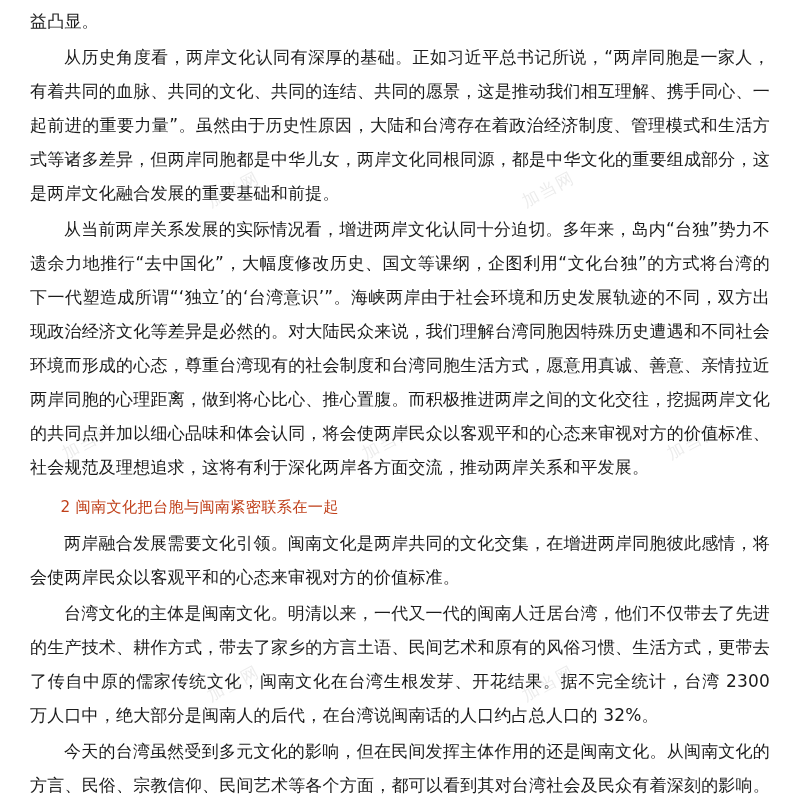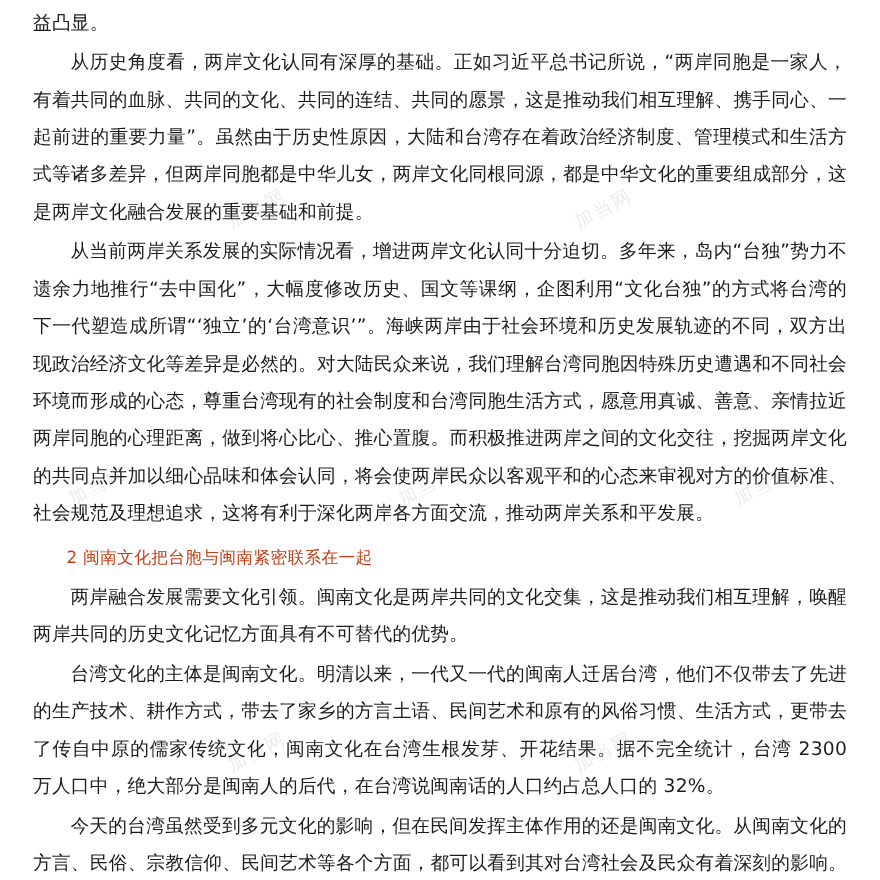--- a/index.html
+++ b/index.html
@@ -86,20 +86,20 @@
   <div class="doc-body">
 
     <p class="para">益凸显。</p>
 
     <p class="para indent">从历史角度看，两岸文化认同有深厚的基础。正如习近平总书记所说，“两岸同胞是一家人，有着共同的血脉、共同的文化、共同的连结、共同的愿景，这是推动我们相互理解、携手同心、一起前进的重要力量”。虽然由于历史性原因，大陆和台湾存在着政治经济制度、管理模式和生活方式等诸多差异，但两岸同胞都是中华儿女，两岸文化同根同源，都是中华文化的重要组成部分，这是两岸文化融合发展的重要基础和前提。</p>
 
     <p class="para indent">从当前两岸关系发展的实际情况看，增进两岸文化认同十分迫切。多年来，岛内“台独”势力不遗余力地推行“去中国化”，大幅度修改历史、国文等课纲，企图利用“文化台独”的方式将台湾的下一代塑造成所谓“‘独立’的‘台湾意识’”。海峡两岸由于社会环境和历史发展轨迹的不同，双方出现政治经济文化等差异是必然的。对大陆民众来说，我们理解台湾同胞因特殊历史遭遇和不同社会环境而形成的心态，尊重台湾现有的社会制度和台湾同胞生活方式，愿意用真诚、善意、亲情拉近两岸同胞的心理距离，做到将心比心、推心置腹。而积极推进两岸之间的文化交往，挖掘两岸文化的共同点并加以细心品味和体会认同，将会使两岸民众以客观平和的心态来审视对方的价值标准、社会规范及理想追求，这将有利于深化两岸各方面交流，推动两岸关系和平发展。</p>
 
     <h2 class="heading">2 闽南文化把台胞与闽南紧密联系在一起</h2>
 
-    <p class="para indent">两岸融合发展需要文化引领。闽南文化是两岸共同的文化交集，这是推动我们相互理解，唤醒两岸共同的历史文化记忆方面具有不可替代的优势。</p>
+    <p class="para indent">两岸融合发展需要文化引领。闽南文化是两岸共同的文化交集，在增进两岸同胞彼此感情，将会使两岸民众以客观平和的心态来审视对方的价值标准。</p>
 
     <p class="para indent">台湾文化的主体是闽南文化。明清以来，一代又一代的闽南人迁居台湾，他们不仅带去了先进的生产技术、耕作方式，带去了家乡的方言土语、民间艺术和原有的风俗习惯、生活方式，更带去了传自中原的儒家传统文化，闽南文化在台湾生根发芽、开花结果。据不完全统计，台湾 2300 万人口中，绝大部分是闽南人的后代，在台湾说闽南话的人口约占总人口的 32%。</p>
 
     <p class="para indent">今天的台湾虽然受到多元文化的影响，但在民间发挥主体作用的还是闽南文化。从闽南文化的方言、民俗、宗教信仰、民间艺术等各个方面，都可以看到其对台湾社会及民众有着深刻的影响。闽南文化把台湾同胞和闽南紧密联系在一起，闽南文化无疑是台湾同胞和闽南乡亲都认同的共有部分。</p>
 
   </div>
 </div>
 
 </body></html>

